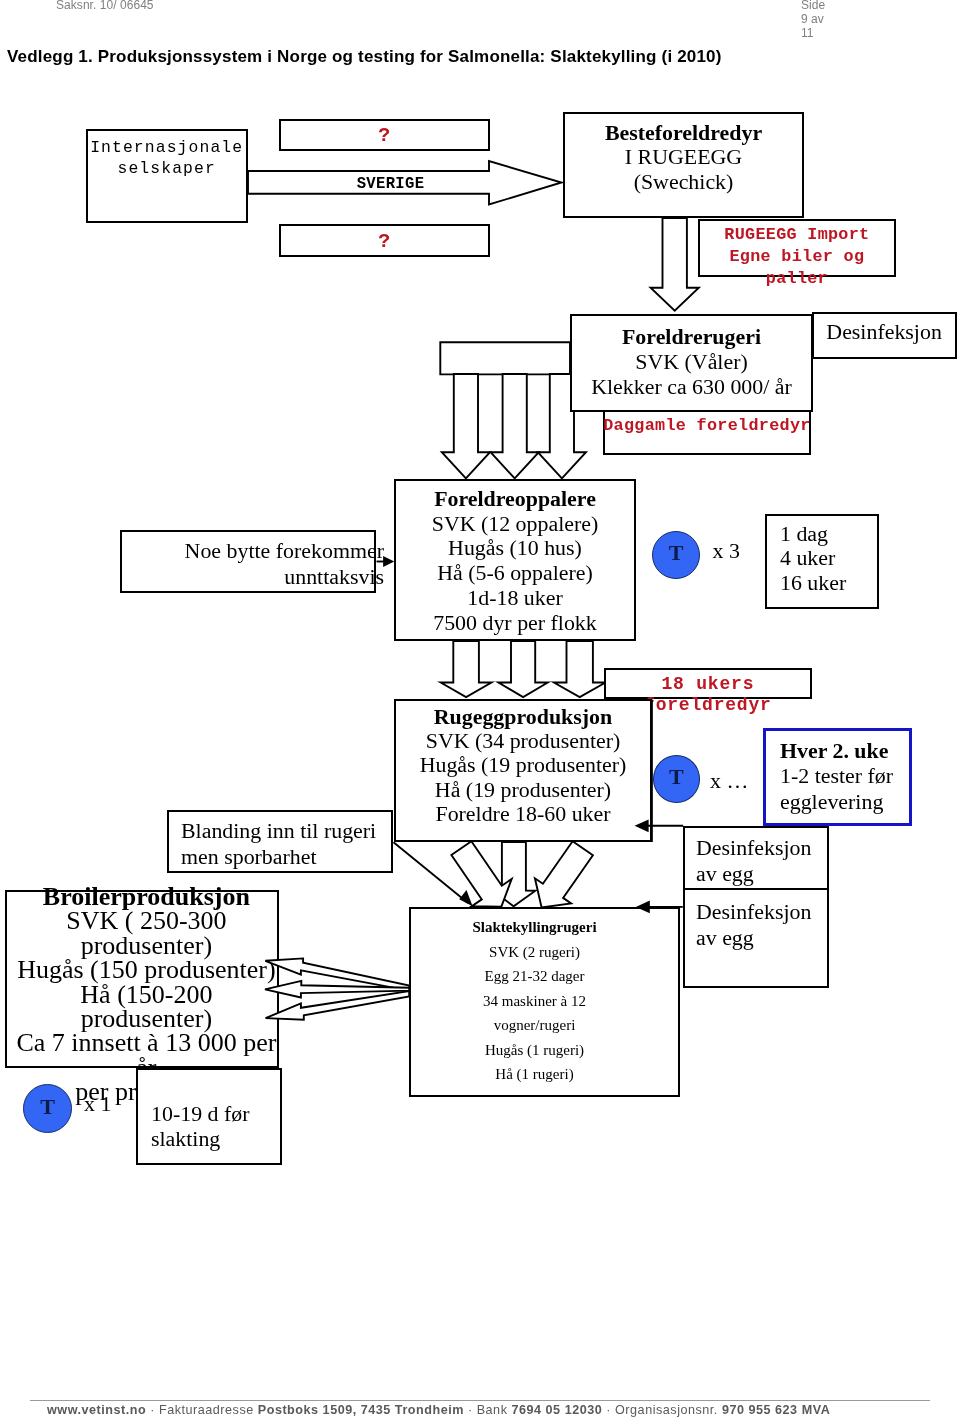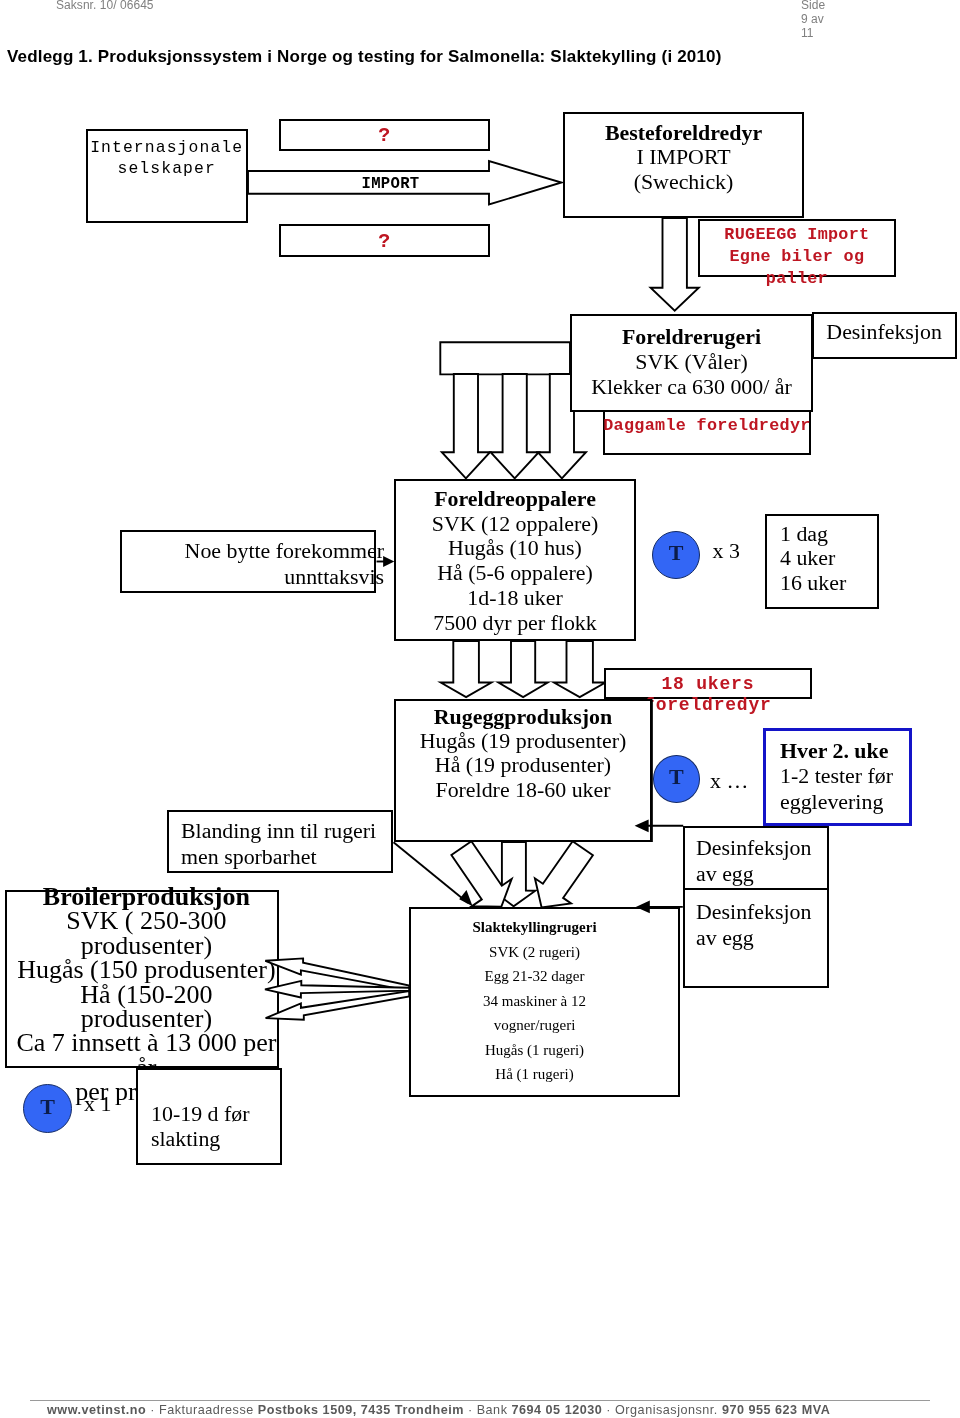--- a/index.html
+++ b/index.html
@@ -69,26 +69,26 @@
         <div>Internasjonale</div>
         <div>selskaper</div>
       </div>
 
       <div class="shp" style="left:279.1px;top:118.6px;width:210.5px;height:32.5px;"></div>
       <div class="lbl sans b red" style="left:279.1px;top:124.5px;width:210.5px;font-size:20px;line-height:22px;">?</div>
 
       <div class="shp" style="left:279.1px;top:224.3px;width:210.5px;height:33.1px;"></div>
       <div class="lbl sans b red" style="left:279.1px;top:230.5px;width:210.5px;font-size:20px;line-height:22px;">?</div>
 
-      <div class="lbl sans b" style="left:285px;top:175px;width:211px;font-size:15.6px;line-height:19px;letter-spacing:.3px;">IMPORT</div>
+      <div class="lbl sans b" style="left:285px;top:175px;width:211px;font-size:15.6px;line-height:19px;letter-spacing:.3px;">SVERIGE</div>
 
       <div class="shp" style="left:563px;top:112px;width:241px;height:106px;"></div>
       <div class="lbl serif" style="left:563px;top:121px;width:241px;font-size:21.9px;line-height:24.4px;">
         <div class="b">Besteforeldredyr</div>
-        <div>I IMPORT</div>
+        <div>I RUGEEGG</div>
         <div>(Swechick)</div>
       </div>
 
       <div class="shp" style="left:697.8px;top:218.6px;width:198.2px;height:58px;"></div>
       <div class="lbl sans b red" style="left:697.8px;top:224px;width:198.2px;font-size:16.8px;line-height:21.9px;letter-spacing:.3px;">
         <div>RUGEEGG Import</div>
         <div>Egne biler og paller</div>
       </div>
 
       <div class="shp" style="left:570px;top:314px;width:243px;height:97.5px;"></div>
@@ -131,20 +131,21 @@
         <div>4 uker</div>
         <div>16 uker</div>
       </div>
 
       <div class="shp" style="left:603.8px;top:667.8px;width:208.1px;height:31.7px;"></div>
       <div class="lbl sans b red" style="left:603.8px;top:673.5px;width:208.1px;font-size:18px;line-height:21.9px;letter-spacing:.8px;">18 ukers foreldredyr</div>
 
       <div class="shp" style="left:394px;top:699px;width:258px;height:143px;"></div>
       <div class="lbl serif" style="left:394px;top:705px;width:258px;font-size:21.9px;line-height:24.2px;">
         <div class="b">Rugeggproduksjon</div>
+        <div>SVK (34 produsenter)</div>
         <div>Hugås (19 produsenter)</div>
         <div>Hå (19 produsenter)</div>
         <div>Foreldre 18-60 uker</div>
       </div>
 
       <div class="circ" style="left:652.5px;top:755.2px;width:47.5px;height:48px;">
         <span style="font-size:22px;line-height:42.5px;">T</span>
       </div>
       <div class="lbl serif" style="left:710px;top:768.5px;width:70px;font-size:21.9px;line-height:24px;text-align:left;">x …</div>
 

